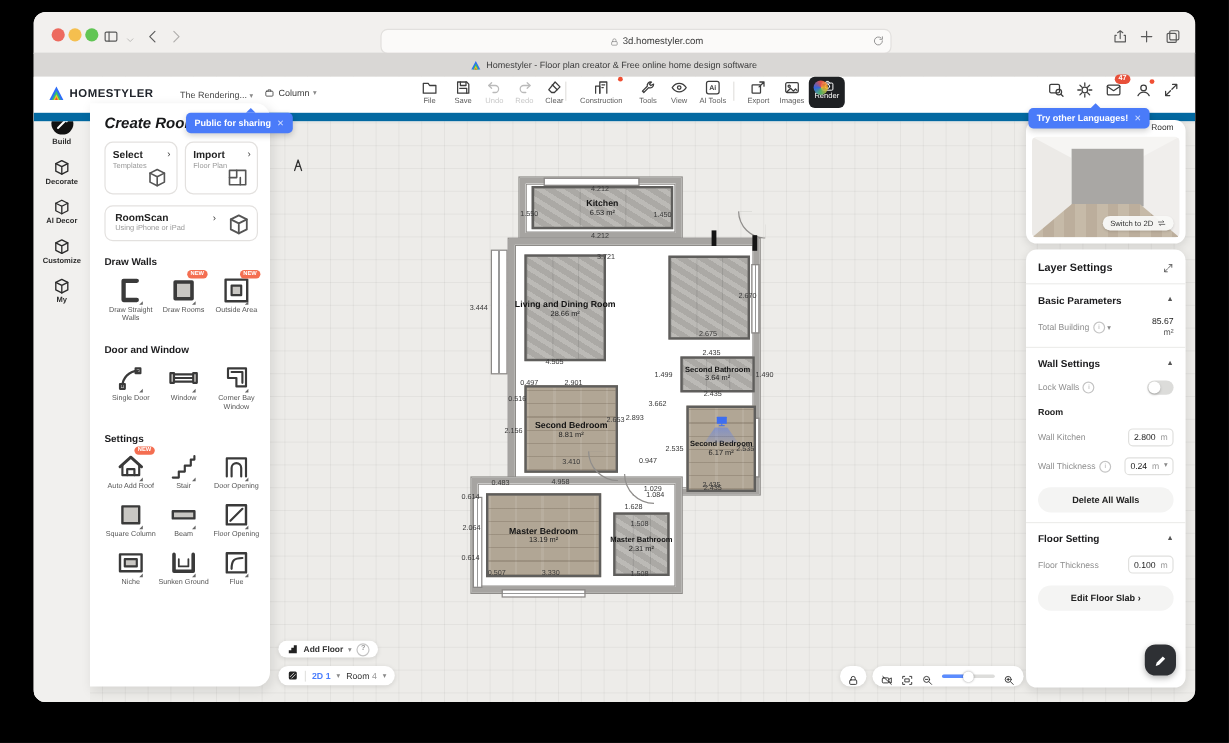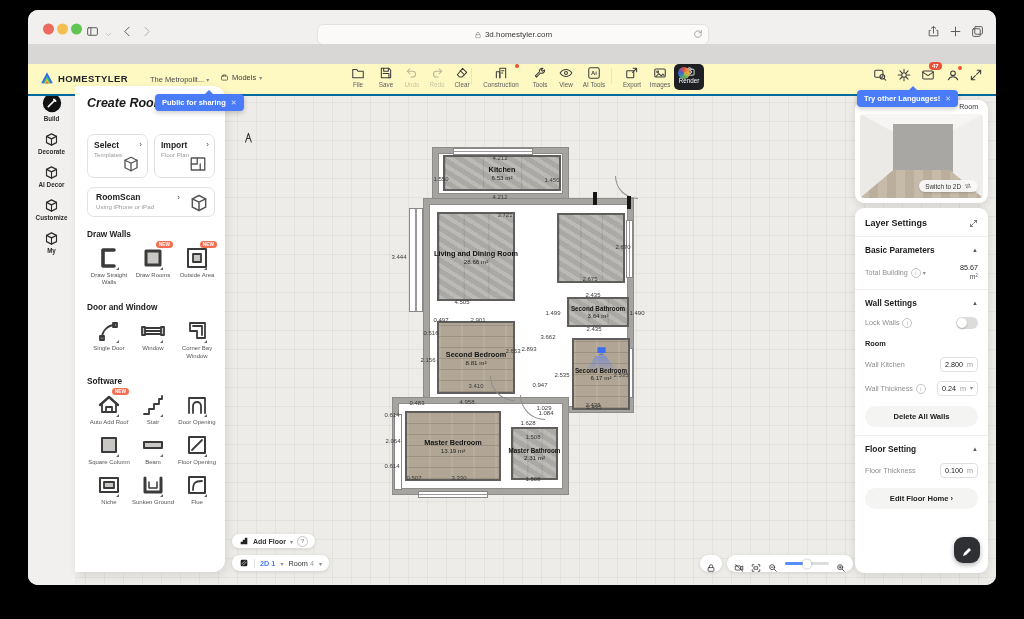--- a/index.html
+++ b/index.html
@@ -5,30 +5,30 @@
   html,body{margin:0;padding:0;background:#000;width:1024px;height:619px;overflow:hidden;
     font-family:"Liberation Sans","DejaVu Sans",sans-serif;-webkit-font-smoothing:antialiased;}
   #window{position:absolute;left:28px;top:10px;width:968px;height:575px;border-radius:10px;
     overflow:hidden;background:#edece9;}
   
   #titlebar{position:absolute;left:0;top:0;width:100%;height:34px;background:#f2f0ee;border-bottom:1px solid #d8d6d4;}
   .tl{position:absolute;top:19px;width:11px;height:11px;border-radius:50%;transform:translateY(-50%);}
   .nav-ic{position:absolute;top:14px;width:13px;height:13px;color:#5a5a5a;}
   .nav-ic.gray{color:#b0aeac;}
   #urlbar{position:absolute;left:289px;top:14px;width:390px;height:19px;background:#fbfaf9;border:1px solid #e2e0de;
-    border-radius:6px;display:flex;align-items:center;justify-content:center;font-size:8px;color:#3a3a3a;gap:3px;}
+    border-radius:6px;display:flex;align-items:center;justify-content:center;font-size:8px;color:#3a3a3a;gap:3px;padding-left:34px;}
   #urlbar .ic{width:8px;height:8px;color:#8a8a8a;}
   #url-refresh{position:absolute;right:5px;top:4px;width:10px;height:10px;color:#8a8a8a;}
   #tabbar{position:absolute;left:0;top:34px;width:100%;height:20px;background:#d9d7d5;display:flex;}
   .tab{flex:1;display:flex;align-items:center;justify-content:center;gap:4px;font-size:7.5px;color:#3c3c3c;
     border-right:1px solid #c7c5c3;}
   .tab.active{background:#e9e7e4;}
   .favicon{width:9px;height:9px;flex:0 0 auto;}
   
-  #appheader{position:absolute;left:0;top:54px;width:100%;height:30px;background:#fef9c3;border-bottom:2px solid #0369a1;z-index:3;text-align:right;}
+  #appheader{position:absolute;left:0;top:54px;width:100%;height:30px;background:#ffffff;border-bottom:7px solid #0369a1;z-index:3;text-align:right;}
   #brand{position:absolute;left:12px;top:7px;display:flex;align-items:center;gap:4px;}
   #brand .favicon{width:14px;height:14px;}
   #brand-name{font-size:9.5px;font-weight:bold;letter-spacing:.4px;color:#20242b;}
   #project-name{position:absolute;left:122px;top:11px;font-size:7.5px;color:#4a4a4a;}
   #share-btn{position:absolute;left:192px;top:9px;display:flex;gap:3px;align-items:center;font-size:7.5px;color:#3a3a3a;}
   #share-btn .ic{width:9px;height:9px;}
   .caret{font-size:6px;color:#888;}
   .tb-item{position:absolute;top:56px;width:30px;text-align:center;cursor:pointer;z-index:4;}
   .tb-item .ic{width:14px;height:14px;color:#3d3d3d;display:block;margin:0 auto;}
   .tb-lb{font-size:6.3px;color:#5c5c5c;margin-top:1px;white-space:nowrap;}
@@ -53,21 +53,21 @@
   
   #rail{position:absolute;left:0;top:54px;width:47px;bottom:0;background:#f1f0ee;z-index:2;}
   .rail-item{position:absolute;left:0;width:47px;text-align:center;cursor:pointer;}
   .rail-item .ic{width:15px;height:15px;color:#2c2c2c;display:block;margin:0 auto;}
   .rail-item.active .ic{width:22px;height:22px;}
   .rail-lb{font-size:6.3px;font-weight:bold;color:#2c2c2c;margin-top:1px;}
   
   #panel{position:absolute;left:47px;top:76px;width:150px;height:486px;background:#fff;border-radius:0 12px 12px 0;
     box-shadow:2px 3px 10px rgba(0,0,0,.10);z-index:3;padding:10px 0 0 12px;box-sizing:border-box;}
   #panel-title{font-size:12.5px;font-weight:bold;font-style:italic;color:#17181a;}
-  #cards{display:flex;gap:6px;margin-top:24px;width:128px;}
+  #cards{display:flex;gap:6px;margin-top:8px;width:128px;}
   .card{flex:1;border:1px solid #e3e1df;border-radius:7px;height:44px;position:relative;padding:5px 0 0 6px;
     box-sizing:border-box;cursor:pointer;background:#fff;}
   .card-t{font-size:8.5px;font-weight:bold;color:#222;}
   .card-s{font-size:6.2px;color:#9a9a9a;margin-top:1px;}
   .card .chev{position:absolute;right:5px;top:5px;font-size:8px;color:#444;}
   .card .ic{position:absolute;right:3px;bottom:2px;width:20px;height:18px;color:#555;}
   #roomscan{border:1px solid #e3e1df;border-radius:7px;height:30px;width:128px;margin-top:9px;position:relative;
     padding:4px 0 0 8px;box-sizing:border-box;cursor:pointer;}
   .sec-title{font-size:8.3px;font-weight:bold;color:#1c1c1e;margin:12px 0 4px 0;}
   .tool-grid{display:grid;grid-template-columns:44px 44px 44px;width:132px;}
@@ -210,42 +210,51 @@
     <span class="nav-ic" style="left:921px"><svg viewBox="0 0 24 24" class="ic" style="width:100%;height:100%" fill="none" stroke="currentColor" stroke-width="1.8" stroke-linecap="round" stroke-linejoin="round">
           <path d="M12 4v16M4 12h16"></path>
         </svg></span>
     <span class="nav-ic" style="left:943px"><svg viewBox="0 0 24 24" class="ic" style="width:100%;height:100%" fill="none" stroke="currentColor" stroke-width="1.8" stroke-linecap="round" stroke-linejoin="round">
           <rect x="7" y="3" width="14" height="14" rx="2"></rect>
           <rect x="3" y="7" width="14" height="14" rx="2"></rect>
         </svg></span>
   </div>
 
   <div id="tabbar">
+    <div class="tab">
+      <span class="favicon"><svg viewBox="0 0 24 24" class="ic" style="width:100%;height:100%" fill="none" stroke="currentColor" stroke-width="1.8" stroke-linecap="round" stroke-linejoin="round">
+            <path d="M12 2L2 21h20z" fill="#2d6df6" stroke="none"></path>
+            <path d="M12 8l-6.5 13h13z" fill="#35c06e" stroke="none"></path>
+            <path d="M12 13l-4 8h8z" fill="#f7c325" stroke="none"></path>
+            <path d="M12 17l-2 4h4z" fill="#ef4b3c" stroke="none"></path>
+          </svg></span>
+      <span>Homestyler - Floor plan creator &amp; Free online home design software</span>
+    </div>
   </div>
 
   <div id="appheader">
     <div id="brand">
       <span class="favicon"><svg viewBox="0 0 24 24" class="ic" style="width:100%;height:100%" fill="none" stroke="currentColor" stroke-width="1.8" stroke-linecap="round" stroke-linejoin="round">
             <path d="M12 2L2 21h20z" fill="#2d6df6" stroke="none"></path>
             <path d="M12 8l-6.5 13h13z" fill="#35c06e" stroke="none"></path>
             <path d="M12 13l-4 8h8z" fill="#f7c325" stroke="none"></path>
             <path d="M12 17l-2 4h4z" fill="#ef4b3c" stroke="none"></path>
           </svg></span>
       <span id="brand-name">HOMESTYLER</span>
     </div>
     <div id="project-name">
-      <span>The Metropolit...</span>
+      <span>The Rendering...</span>
       <span class="caret">▾</span>
     </div>
     <div id="share-btn">
       <span class="ic"><svg viewBox="0 0 24 24" class="ic" style="width:100%;height:100%" fill="none" stroke="currentColor" stroke-width="1.8" stroke-linecap="round" stroke-linejoin="round">
             <rect x="4" y="8" width="16" height="11" rx="2"></rect>
             <path d="M9 8V5h6v3"></path>
           </svg></span>
-      <span>Models</span>
+      <span>Column</span>
       <span class="caret">▾</span>
     </div>
   </div>
   <div class="tb-sep" style="left:443px"></div>
   <div class="tb-sep" style="left:583px"></div>
   <div id="toolbar-host">
       <div class="tb-item" style="left: 315px;">
         <svg viewBox="0 0 24 24" class="ic" fill="none" stroke="currentColor" stroke-width="1.8" stroke-linecap="round" stroke-linejoin="round">
           <path d="M3 6h7l2 3h9v11H3z"></path>
         </svg>
@@ -376,21 +385,21 @@
         <div class="pwin v" style="left: 381px; top: 144px; width: 14px; height: 104px;"></div>
         <div class="pwin v" style="left: 366px; top: 350px; width: 8px; height: 76px;"></div>
         <div class="pwin h" style="left: 425px; top: 84px; width: 80px; height: 7px;"></div>
         <div class="pwin v" style="left: 598px; top: 156px; width: 7px; height: 58px;"></div>
         <div class="pwin v" style="left: 598px; top: 284px; width: 7px; height: 50px;"></div>
         <div class="pwin h" style="left: 390px; top: 427px; width: 70px; height: 7px;"></div>
         <div class="room tex-concrete" style="left: 415px; top: 91px; width: 118px; height: 36px;">
           <div class="nm">Kitchen</div>
           <div class="ar">6.53 m²</div>
         </div>
-        <div class="room tex-concrete" style="left: 409px; top: 148px; width: 78px; height: 89px; align-items: center;">
+        <div class="room tex-concrete" style="left: 409px; top: 148px; width: 68px; height: 89px; align-items: center;">
           <div class="nm">Living and Dining Room</div>
           <div class="ar">28.66 m²</div>
         </div>
         <div class="room tex-concrete" style="left: 529px; top: 149px; width: 68px; height: 70px;"></div>
         <div class="room tex-concrete small" style="left: 539px; top: 233px; width: 62px; height: 30px;">
           <div class="nm">Second Bathroom</div>
           <div class="ar">3.64 m²</div>
         </div>
         <div class="room tex-wood small" style="left: 544px; top: 274px; width: 58px; height: 72px;">
           <div class="nm">Second Bedroom</div>
@@ -582,21 +591,21 @@
             <div class="tool-lb">Window</div>
           </div>
           <div class="tool">
             <div class="tic"><svg viewBox="0 0 24 24" class="ic" fill="none" stroke="currentColor" stroke-width="1.8" stroke-linecap="round" stroke-linejoin="round">
                 <path d="M5 4h15v15h-8v-7H5z"></path>
                 <path d="M8 7h9v9"></path>
               </svg><span class="corner-tri"></span></div>
             <div class="tool-lb">Corner Bay Window</div>
           </div>
         </div>
-        <div class="sec-title">Software</div>
+        <div class="sec-title">Settings</div>
         <div class="tool-grid">
           <div class="tool">
             <span class="new-badge">NEW</span>
             <div class="tic"><svg viewBox="0 0 24 24" class="ic" fill="none" stroke="currentColor" stroke-width="1.8" stroke-linecap="round" stroke-linejoin="round">
                 <path d="M3 12l9-8 9 8" stroke-width="2.4"></path>
                 <path d="M5 11v8h14v-8"></path>
                 <path d="M9 19v-5h6v5"></path>
               </svg><span class="corner-tri"></span></div>
             <div class="tool-lb">Auto Add Roof</div>
           </div>
@@ -724,21 +733,21 @@
       <span>Floor Setting</span>
         <span class="tri-up">▲</span>
     </div>
     <div class="lp-row">
       <span>Floor Thickness</span>
       <span class="inputbox">
         <span>0.100</span>
           <span class="unit">m</span>
       </span>
     </div>
-    <div class="pill-btn">Edit Floor Home ›</div>
+    <div class="pill-btn">Edit Floor Slab ›</div>
   </div>
 
   <div class="bpill" id="addfloor">
     <span class="ic"><svg viewBox="0 0 24 24" class="ic" style="width:100%;height:100%" fill="none" stroke="currentColor" stroke-width="1.8" stroke-linecap="round" stroke-linejoin="round">
           <path d="M20 4h-6v5H9v5H4v6h16z" fill="#222" stroke="none"></path>
         </svg></span>
     <span>Add Floor</span>
     <span class="caret">▾</span>
     <span class="qmark">?</span>
   </div>

